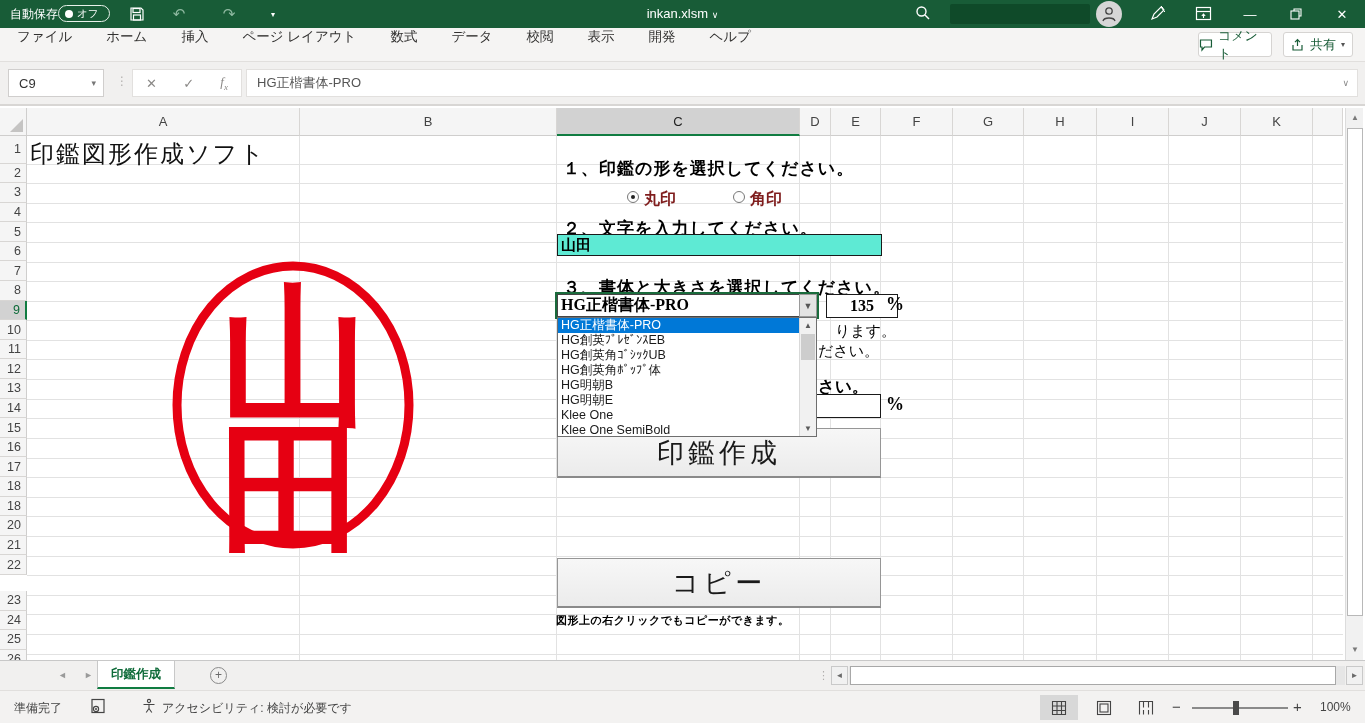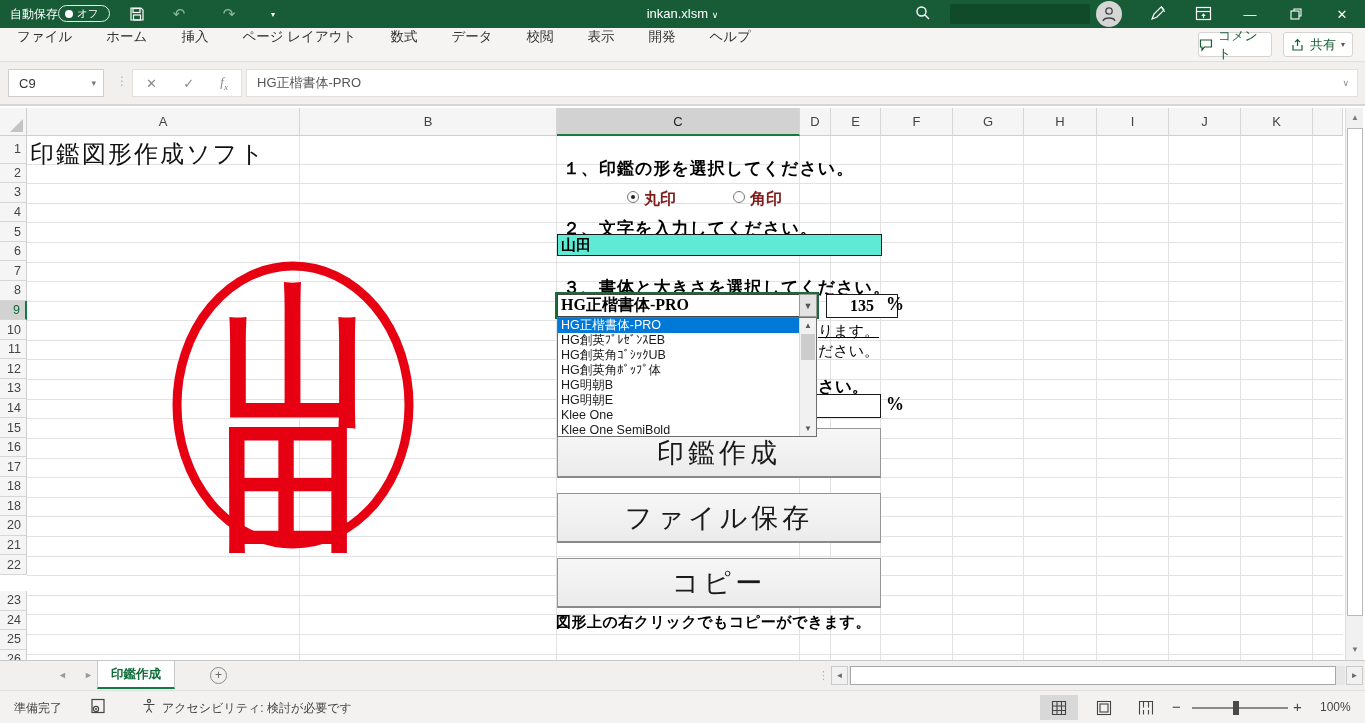--- a/index.html
+++ b/index.html
@@ -67,21 +67,21 @@
   .size-box { position:absolute; height:24px; background:#fff; border:1.5px solid #1a1a1a; font-size:16px; font-weight:600; display:flex; align-items:center; justify-content:center; color:#000; }
   .pct { position:absolute; font-size:18px; font-weight:bold; color:#000; }
   .frag { position:absolute; font-size:15px; color:#000; }
   .droplist { position:absolute; left:557px; top:317px; width:260px; height:120px; background:#fff; border:1px solid #6e6e6e; z-index:5; }
   .drop-item { height:15px; line-height:15px; font-size:12.5px; padding-left:3px; color:#1a1a1a; white-space:nowrap; }
   .drop-item.sel { background:#0078d7; color:#fff; }
   .list-scroll { position:absolute; right:0; top:0; width:17px; height:118px; background:#f1f1f1; border-left:1px solid #d9d9d9; }
   .ls-arrow { position:absolute; left:0; width:16px; height:15px; color:#5a5a5a; font-size:8px; display:flex; align-items:center; justify-content:center; }
   .ls-thumb { position:absolute; left:1px; top:16px; width:14px; height:26px; background:#cdcdcd; }
   .xl-btn { position:absolute; left:557px; width:324px; height:50px; background:linear-gradient(#f7f7f7,#ebebeb); border:1px solid #969696; border-bottom:2px solid #8a8a8a; font-family:"Liberation Serif","DejaVu Serif",serif; font-size:27px; letter-spacing:4px; color:#1a1a1a; display:flex; align-items:center; justify-content:center; }
-  .note { position:absolute; left:556px; top:613px; font-size:15px; font-weight:bold; color:#000; letter-spacing:0.5px; }
+  .note { position:absolute; left:556px; top:613px; font-size:11px; font-weight:bold; color:#000; letter-spacing:0.5px; }
 
   
   .tabbar { position:absolute; left:0; top:660px; width:1365px; height:30px; background:#f1f0ef; border-top:1px solid #c8c8c8; }
   .tab-nav { position:absolute; top:9px; font-size:9px; color:#9a9a9a; }
   .sheet-tab { position:absolute; left:97px; top:0; width:78px; height:28px; background:#fff; border-left:1px solid #c8c8c8; border-right:1px solid #c8c8c8; border-bottom:2px solid #107c41; color:#0e6b39; font-size:12.5px; font-weight:600; display:flex; align-items:center; justify-content:center; }
   .add-sheet { position:absolute; left:210px; top:6px; width:17px; height:17px; border:1px solid #8a8a8a; border-radius:50%; color:#6a6a6a; font-size:12px; line-height:14px; text-align:center; }
   .hscroll-dots { position:absolute; left:818px; top:8px; color:#b0aeac; font-size:11px; }
   .h-arrow { position:absolute; top:5px; width:17px; height:19px; background:#f1f1f1; border:1px solid #c9c9c9; color:#6a6a6a; font-size:8px; display:flex; align-items:center; justify-content:center; }
   .h-track { position:absolute; left:849px; top:5px; width:496px; height:19px; background:#e6e6e6; }
   .h-thumb { position:absolute; left:850px; top:5px; width:486px; height:19px; background:#fff; border:1px solid #a8a8a8; }
@@ -310,21 +310,21 @@
   <div class="q-head serif" style="left:563px; top:276px;">３、書体と大きさを選択してください。</div>
 
   <div class="combo-wrap">
     <div class="combo-field serif">HG正楷書体-PRO</div>
     <div class="combo-btn">▼</div>
   </div>
 
   <div class="size-box serif" style="left:826px; top:294px; width:72px;">135</div>
   <span class="pct serif" style="left:886px; top:294px;">%</span>
 
-  <span class="frag serif" style="left:818px; top:322px;text-decoration:underline;">ります。</span>
+  <span class="frag serif" style="left:835px; top:322px;">ります。</span>
   <span class="frag serif" style="left:818px; top:342px;">ださい。</span>
   <span class="frag serif" style="left:818px; top:376px; font-weight:bold; font-size:16.5px;">さい。</span>
 
   <div class="size-box serif" style="left:812px; top:394px; width:69px; z-index:1;"></div>
   <span class="pct serif" style="left:886px; top:394px;">%</span>
 
   <div class="droplist" id="droplist">
     <div class="drop-item sel" style="width: 242px;">HG正楷書体-PRO</div>
       <div class="drop-item" style="width: 242px;">HG創英ﾌﾟﾚｾﾞﾝｽEB</div>
       <div class="drop-item" style="width: 242px;">HG創英角ｺﾞｼｯｸUB</div>
@@ -334,21 +334,20 @@
       <div class="drop-item" style="width: 242px;">Klee One</div>
       <div class="drop-item" style="width: 242px;">Klee One SemiBold</div>
       <div class="list-scroll">
       <span class="ls-arrow" style="top:0;">▲</span>
       <span class="ls-thumb"></span>
       <span class="ls-arrow" style="top:103px;">▼</span>
     </div>
   </div>
 
   <div class="xl-btn" style="top:428px;">印鑑作成</div>
-  <div class="xl-btn" style="top:493px;">ファイル保存</div>
   <div class="xl-btn" style="top:558px;">コピー</div>
 
   <div class="note serif">図形上の右クリックでもコピーができます。</div>
 </div>
 
 <div class="tabbar">
   <span class="tab-nav" style="left:58px;">◄</span>
   <span class="tab-nav" style="left:84px;">►</span>
   <div class="sheet-tab">印鑑作成</div>
   <span class="add-sheet">+</span>

